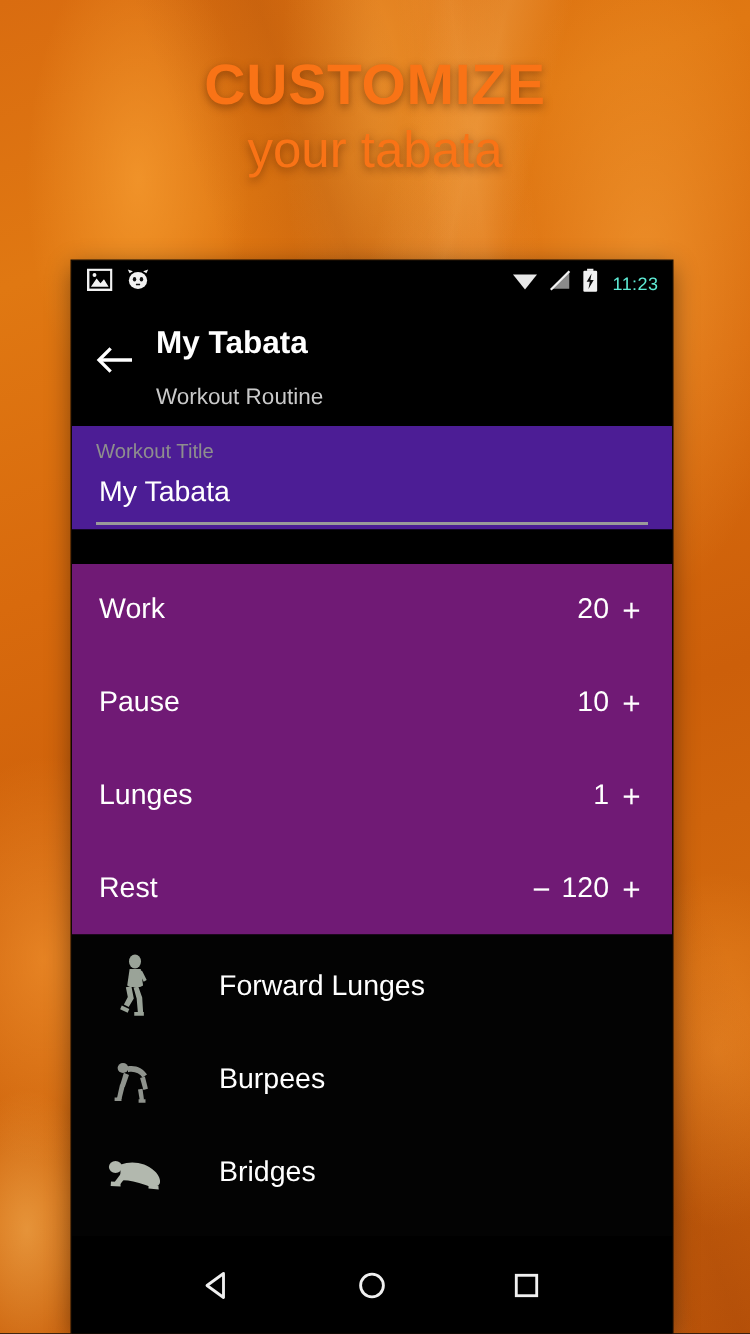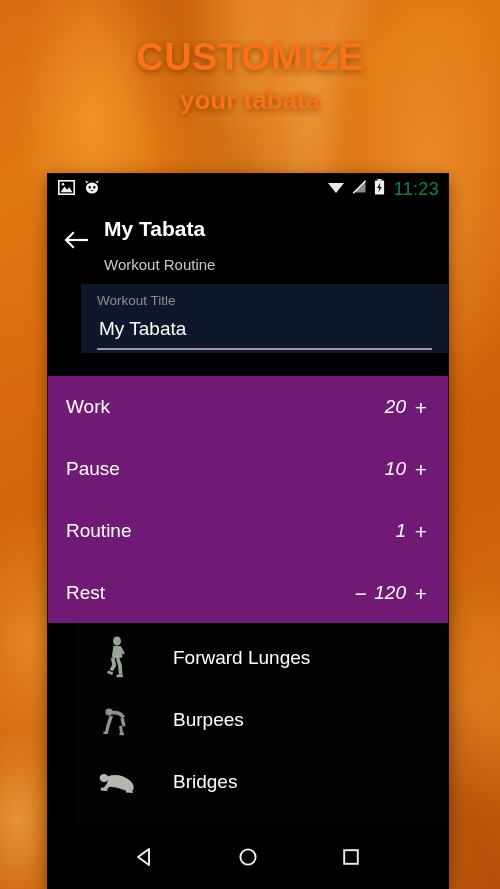--- a/index.html
+++ b/index.html
@@ -50,22 +50,22 @@
     color: #f97316;
     text-shadow: 0 2px 6px rgba(90,35,0,0.55);
   }
   .headline .line1 {
     font-size: 38px;
     font-weight: bold;
     letter-spacing: 0.5px;
     line-height: 46px;
   }
   .headline .line2 {
-    font-size: 26px;
-    font-weight: bold;
+    font-size: 34px;
+    font-weight: normal;
     line-height: 40px;
   }
 
   
   .phone {
     position: absolute;
     left: 48px;
     top: 174px;
     width: 400px;
     height: 715px;
@@ -79,22 +79,22 @@
     position: relative;
     height: 30px;
     background: #000;
     display: flex;
     align-items: center;
     padding: 0 9px 0 10px;
   }
   .sb-left { display: flex; align-items: center; gap: 9px; }
   .sb-right { margin-left: auto; display: flex; align-items: center; gap: 7px; }
   .sb-clock {
-    color: #15803d;
-    font-size: 18px;
+    color: #5eead4;
+    font-size: 12px;
     font-weight: normal;
     letter-spacing: 0.3px;
     margin-left: 2px;
   }
   .ico { display: block; }
 
   
   .appbar {
     position: relative;
     height: 70px;
@@ -118,25 +118,24 @@
   }
   .app-sub {
     color: #c9c9c9;
     font-size: 15px;
     line-height: 22px;
     margin-top: 12px;
   }
 
   
   .field-wrap {
-    background: #0f172a;
+    background: #4c1d95;
     padding: 8px 16px 0 16px;
     height: 69px;
     box-sizing: border-box;
-    margin-left: 33px;
   }
   .field-label {
     color: #8e8e8e;
     font-size: 13.5px;
     line-height: 18px;
   }
   .field-value {
     color: #ffffff;
     font-size: 19px;
     line-height: 26px;
@@ -186,30 +185,28 @@
     width: 22px;
     text-align: center;
     user-select: none;
   }
   .srow-value {
     color: #ffffff;
     font-size: 19px;
     min-width: 34px;
     text-align: right;
     padding-right: 4px;
-    font-style: italic;
   }
 
   
   .exlist {
     background: #030303;
     height: 201px;
     padding-top: 4px;
     box-sizing: border-box;
-    margin-left: 27px;
   }
   .exrow {
     height: 62px;
     display: flex;
     align-items: center;
     padding-left: 18px;
   }
   .exthumb {
     width: 48px;
     height: 48px;
@@ -334,21 +331,21 @@
       <div class="srow">
         <span class="srow-label">Pause</span>
         <span class="srow-ctrls">
           <span class="minus-btn"></span>
           <span class="srow-value">10</span>
           <span class="plus-btn">+</span>
         </span>
       </div>
 
       <div class="srow">
-        <span class="srow-label">Routine</span>
+        <span class="srow-label">Lunges</span>
         <span class="srow-ctrls">
           <span class="minus-btn"></span>
           <span class="srow-value">1</span>
           <span class="plus-btn">+</span>
         </span>
       </div>
 
       <div class="srow">
         <span class="srow-label">Rest</span>
         <span class="srow-ctrls">

